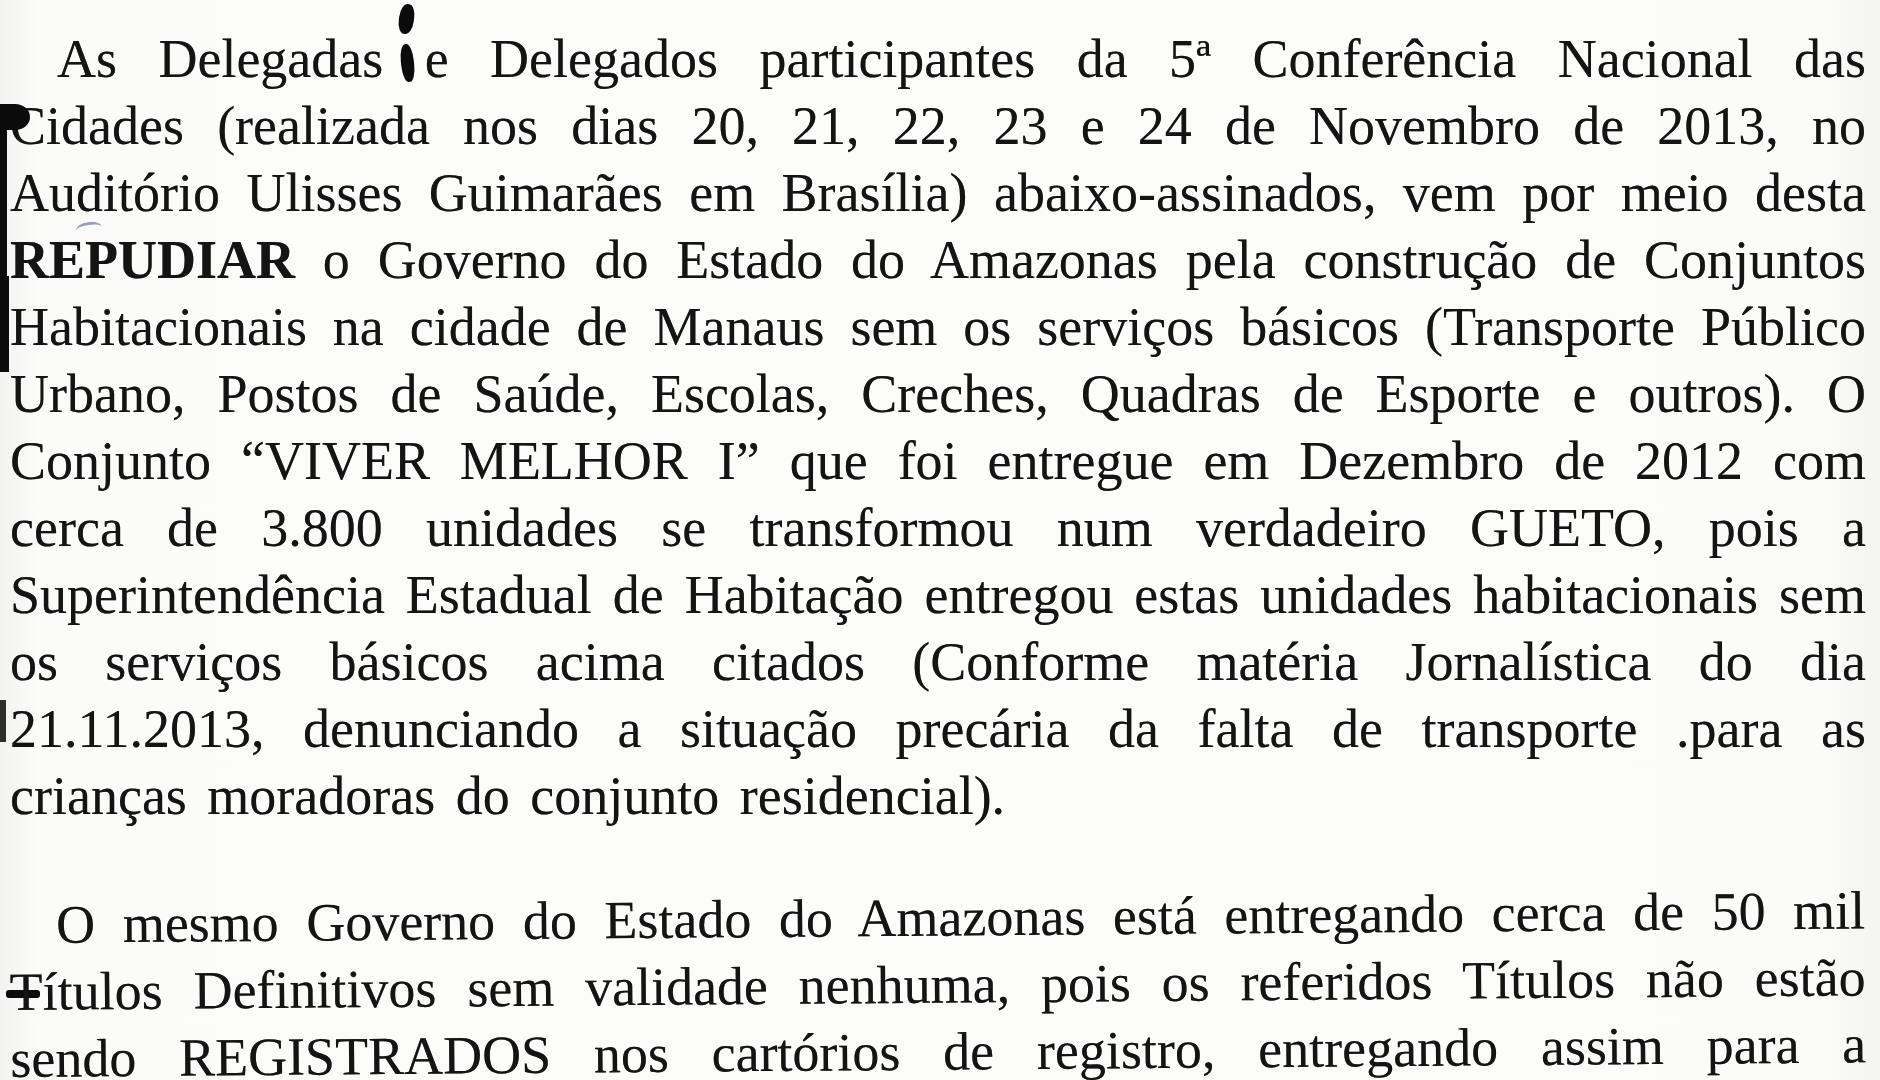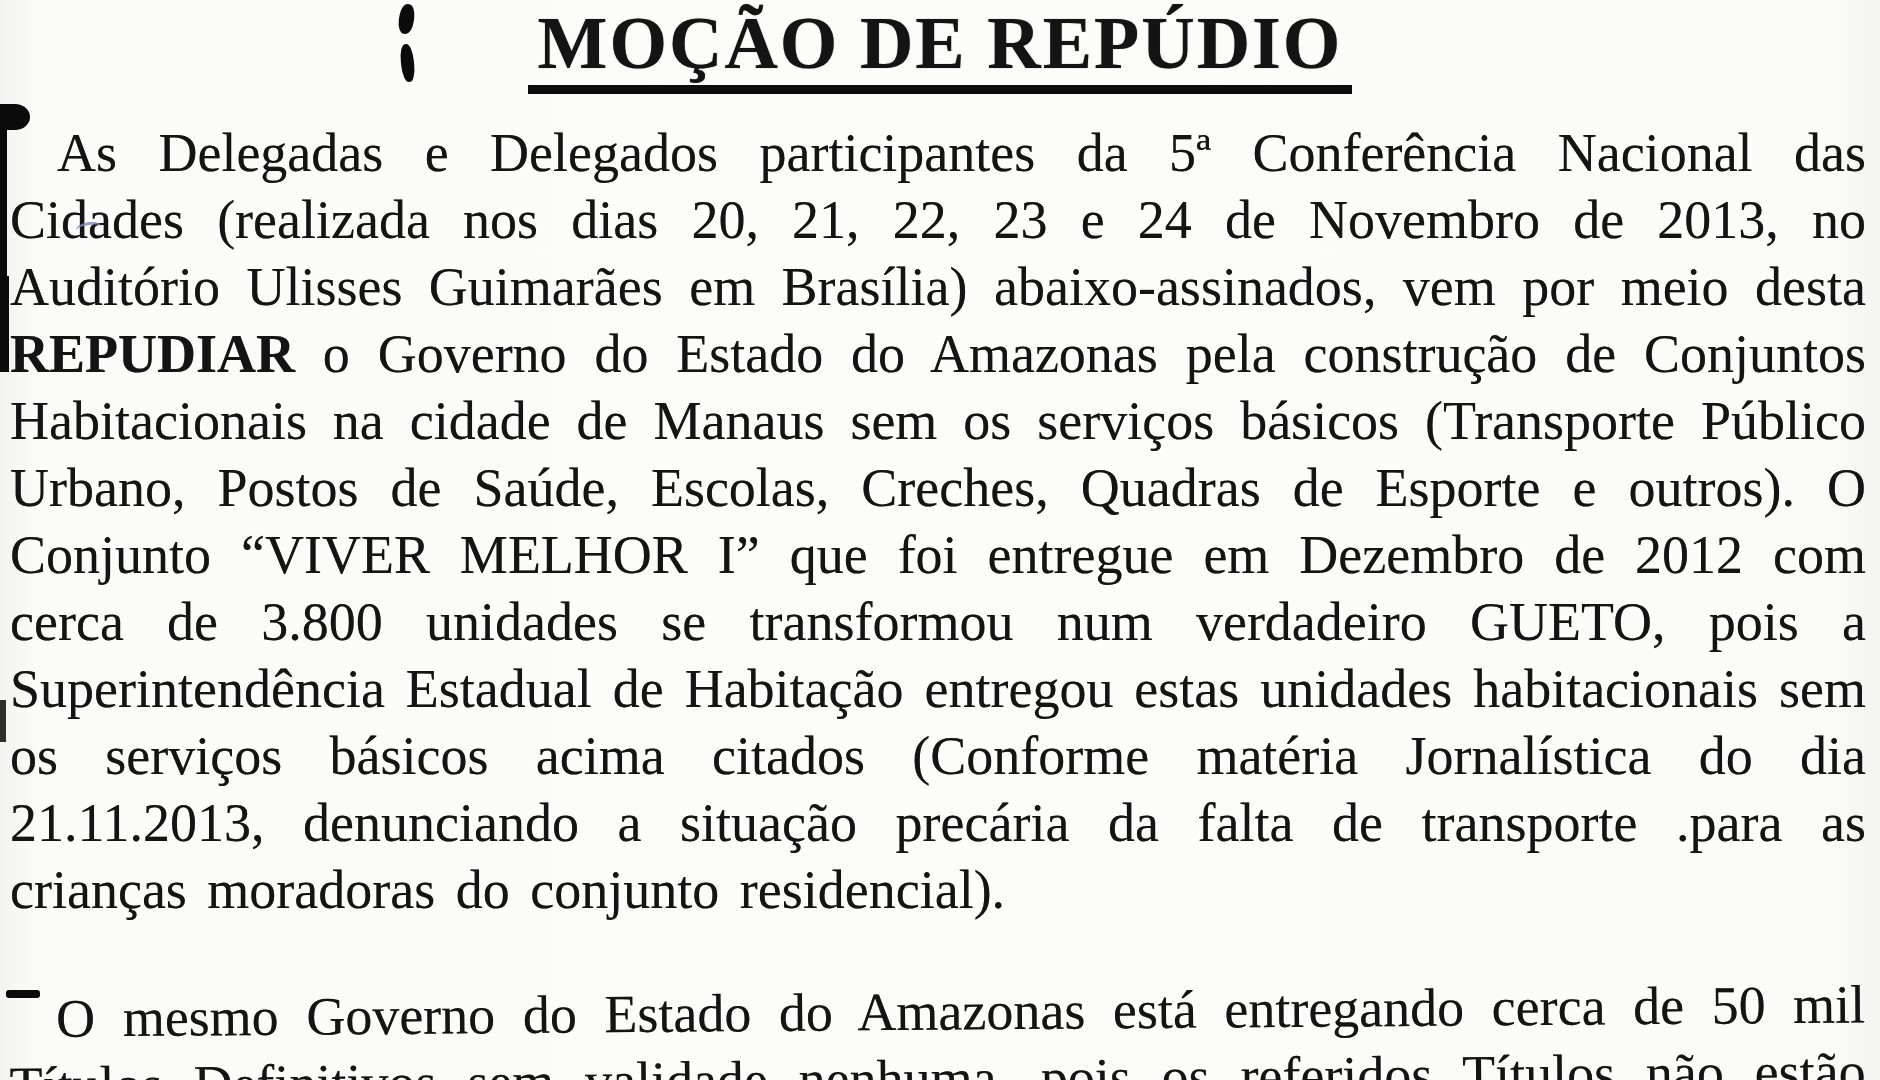--- a/index.html
+++ b/index.html
@@ -81,22 +81,19 @@
 
   <div class="artifact a-left-blob"></div>
   <div class="artifact a-left-strip1"></div>
   <div class="artifact a-left-strip2"></div>
   <div class="artifact a-left-strip3"></div>
   <div class="artifact a-title-blob1"></div>
   <div class="artifact a-title-blob2"></div>
   <div class="artifact a-bottom-dash"></div>
   <div class="a-pen-mark"></div>
 
-  <div class="title-row">
-    <span class="title-text">MOÇÃO DE REPÚDIO</span>
-  </div>
 
   <div class="body-text">
       <p class="para"><span>As Delegadas e Delegados participantes da 5ª Conferência Nacional das Cidades (realizada nos dias 20, 21, 22, 23 e 24 de Novembro de 2013, no Auditório Ulisses Guimarães em Brasília) abaixo-assinados, vem por meio desta </span><span class="b">REPUDIAR</span><span> o Governo do Estado do Amazonas pela construção de Conjuntos Habitacionais na cidade de Manaus sem os serviços básicos (Transporte Público Urbano, Postos de Saúde, Escolas, Creches, Quadras de Esporte e outros). O Conjunto “VIVER MELHOR I” que foi entregue em Dezembro de 2012 com cerca de 3.800 unidades se transformou num verdadeiro GUETO, pois a Superintendência Estadual de Habitação entregou estas unidades habitacionais sem os serviços básicos acima citados (Conforme matéria Jornalística do dia 21.11.2013, denunciando a situação precária da falta de transporte .para as crianças moradoras do conjunto residencial).</span></p>
       <p class="para"><span>O mesmo Governo do Estado do Amazonas está entregando cerca de 50 mil Títulos Definitivos sem validade nenhuma, pois os referidos Títulos não estão sendo REGISTRADOS nos cartórios de registro, entregando assim para a População Amazonense somente PAPÉIS SEM VALOR ALGUM.</span></p>
     </div>
 
 </div>
 
 </body></html>

